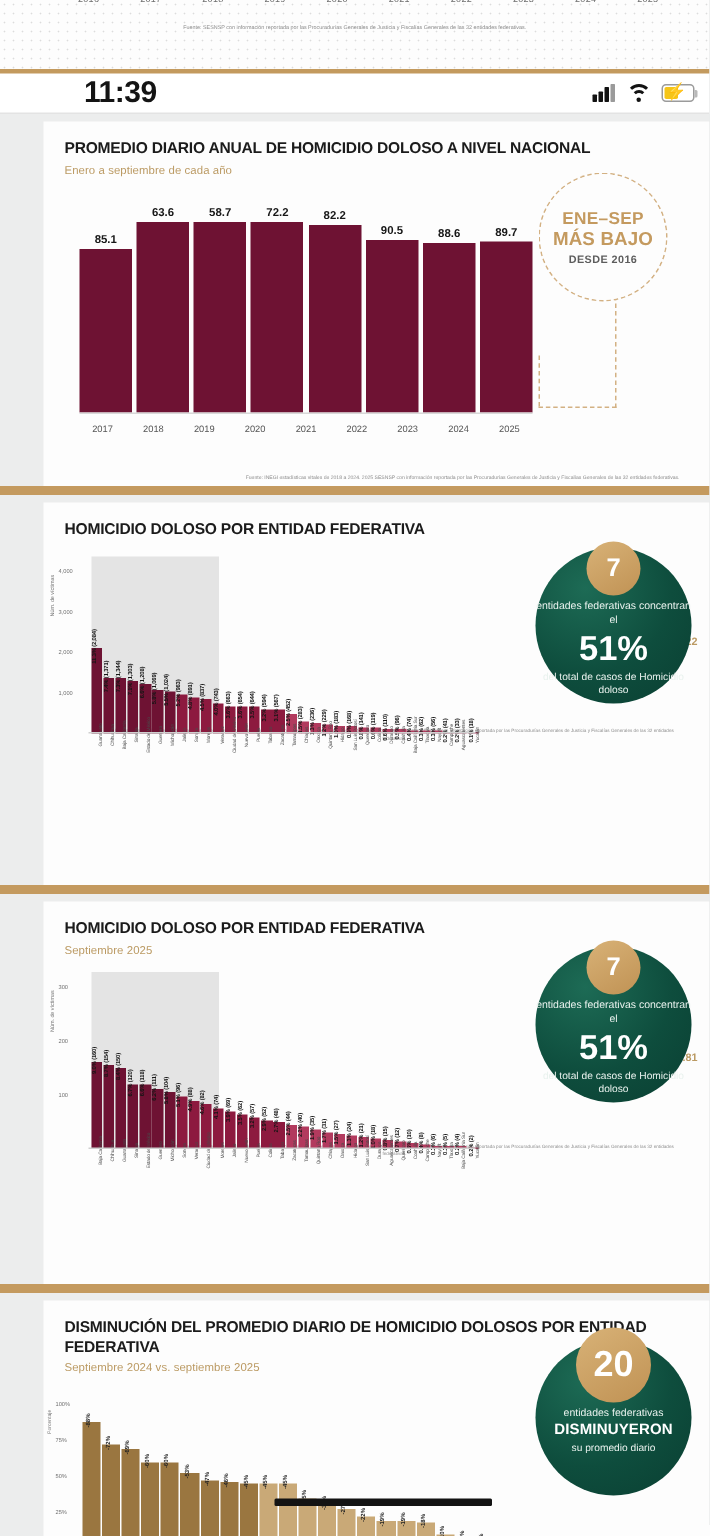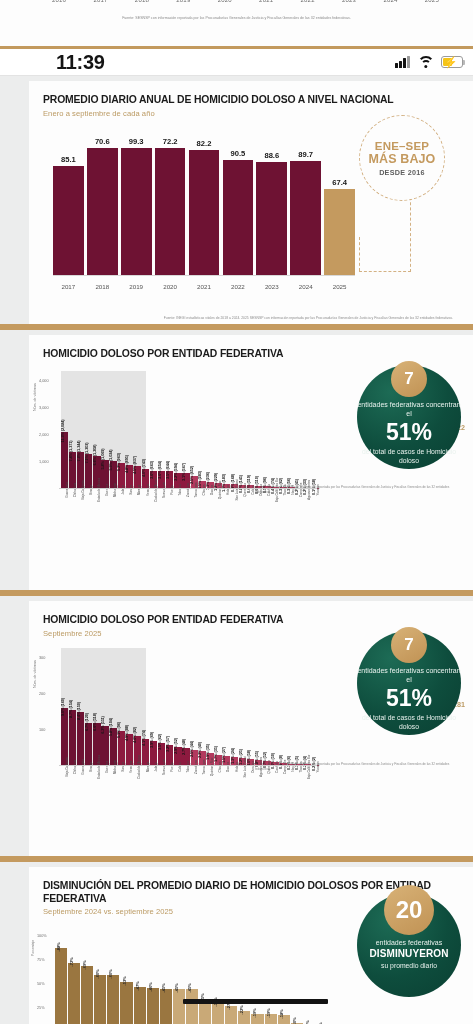--- a/index.html
+++ b/index.html
@@ -243,42 +243,39 @@
       <div class="l2">MÁS BAJO</div>
       <div class="l3">DESDE 2016</div>
     </div>
 
     <div class="s1chart">
       <div class="s1bars" id="s1bars">
           <div class="b" style="height: 77.3636%;">
             <span class="v">85.1</span>
           </div>
           <div class="b" style="height: 90.7273%;">
-            <span class="v">70.6</span>
+            <span class="v">63.6</span>
           </div>
           <div class="b" style="height: 90.2727%;">
-            <span class="v">99.3</span>
+            <span class="v">58.7</span>
           </div>
           <div class="b" style="height: 90.1818%;">
             <span class="v">72.2</span>
           </div>
           <div class="b" style="height: 88.8182%;">
             <span class="v">82.2</span>
           </div>
           <div class="b" style="height: 82.2727%;">
             <span class="v">90.5</span>
           </div>
           <div class="b" style="height: 80.5455%;">
             <span class="v">88.6</span>
           </div>
           <div class="b" style="height: 81.5455%;">
             <span class="v">89.7</span>
-          </div>
-          <div class="b gold" style="height: 61.2727%;">
-            <span class="v">67.4</span>
           </div>
         </div>
       <div class="s1line"></div>
       <div class="s1axis" id="s1axis">
           <span>2017</span>
           <span>2018</span>
           <span>2019</span>
           <span>2020</span>
           <span>2021</span>
           <span>2022</span>

